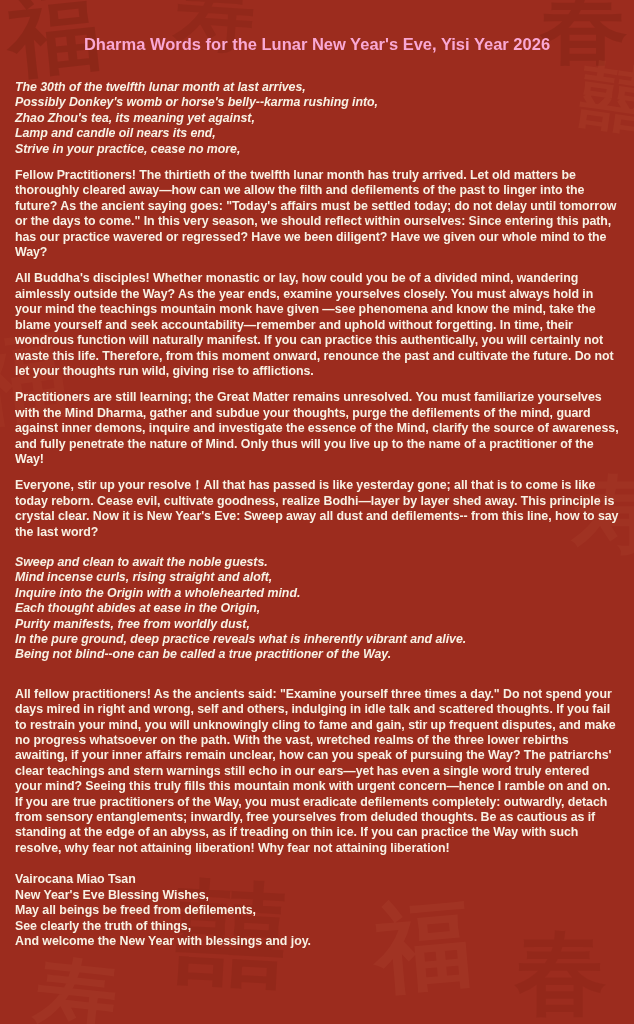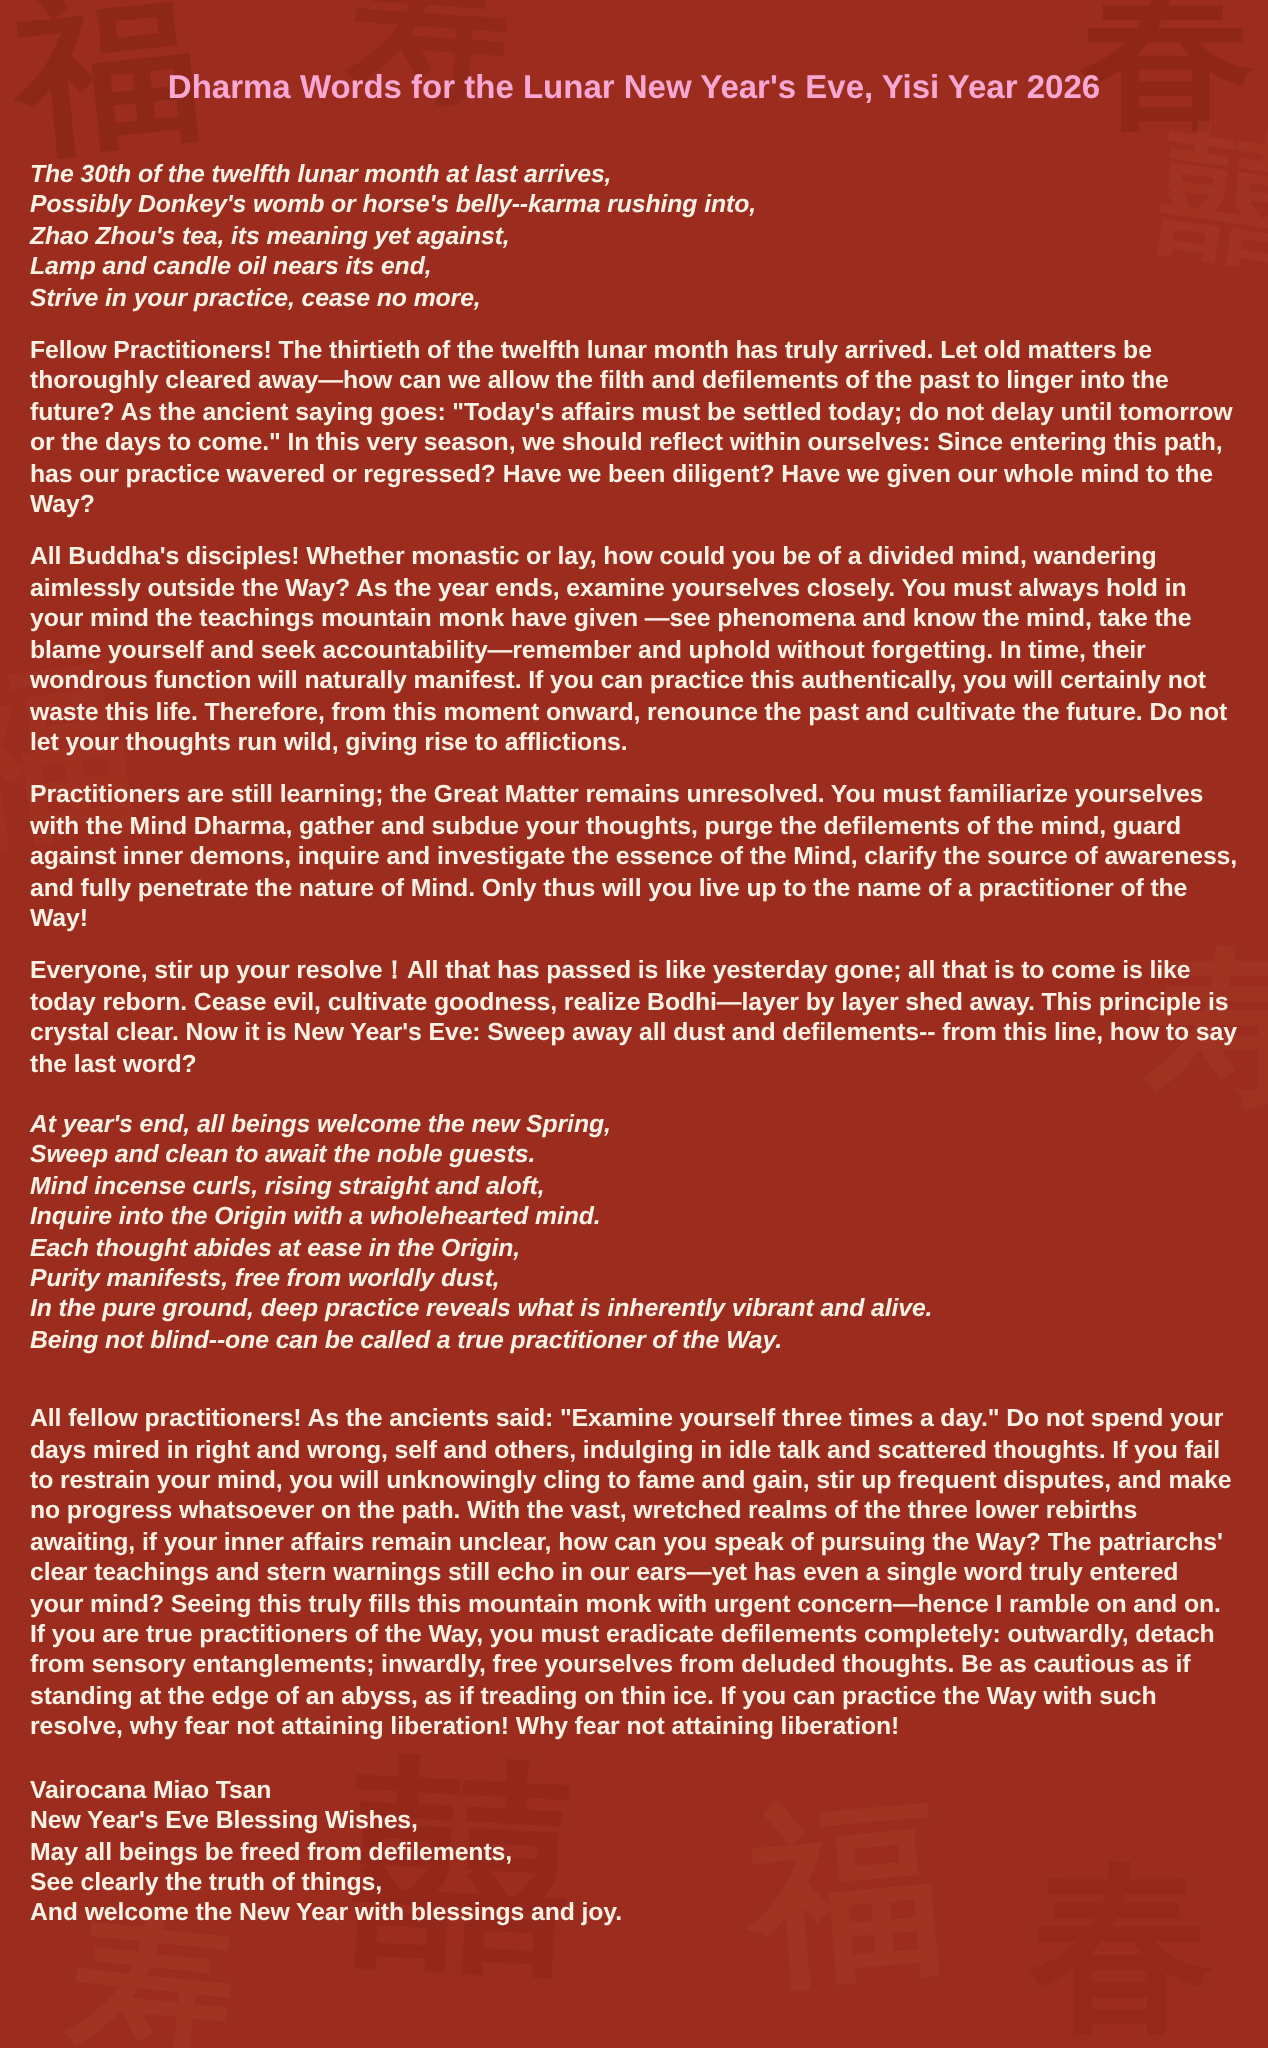--- a/index.html
+++ b/index.html
@@ -83,21 +83,20 @@
     <div>Lamp and candle oil nears its end,</div>
     <div>Strive in your practice, cease no more,</div>
   </div>
 
   <div class="para">Fellow Practitioners! The thirtieth of the twelfth lunar month has truly arrived. Let old matters be thoroughly cleared away—how can we allow the filth and defilements of the past to linger into the future? As the ancient saying goes: "Today's affairs must be settled today; do not delay until tomorrow or the days to come." In this very season, we should reflect within ourselves: Since entering this path, has our practice wavered or regressed? Have we been diligent? Have we given our whole mind to the Way?</div>
   <div class="para">All Buddha's disciples! Whether monastic or lay, how could you be of a divided mind, wandering aimlessly outside the Way? As the year ends, examine yourselves closely. You must always hold in your mind the teachings mountain monk have given —see phenomena and know the mind, take the blame yourself and seek accountability—remember and uphold without forgetting. In time, their wondrous function will naturally manifest. If you can practice this authentically, you will certainly not waste this life.  Therefore, from this moment onward, renounce the past and cultivate the future. Do not let your thoughts run wild, giving rise to afflictions.</div>
   <div class="para">Practitioners are still learning; the Great Matter remains unresolved. You must familiarize yourselves with the Mind Dharma, gather and subdue your thoughts, purge the defilements of the mind, guard against inner demons, inquire and investigate the essence of the Mind, clarify the source of awareness, and fully penetrate the nature of Mind. Only thus will you live up to the name of a practitioner of the Way!</div>
   <div class="para">Everyone, stir up your resolve！All that has passed is like yesterday gone; all that is to come is like today reborn. Cease evil, cultivate goodness, realize Bodhi—layer by layer shed away. This principle is crystal clear. Now it is New Year's Eve: Sweep away all dust and defilements-- from this line, how to say the last word?</div>
 
   <div class="verse second">
-    <div>At year's end, all beings welcome the new Spring,</div>
     <div>Sweep and clean to await the noble guests.</div>
     <div>Mind incense curls, rising straight and aloft,</div>
     <div>Inquire into the Origin with a wholehearted mind.</div>
     <div>Each thought abides at ease in the Origin,</div>
     <div>Purity manifests, free from worldly dust,</div>
     <div>In the pure ground, deep practice reveals what is inherently vibrant and alive.</div>
     <div>Being not blind--one can be called a true practitioner of the Way.</div>
   </div>
 
   <div class="para closing">All fellow practitioners! As the ancients said: "Examine yourself three times a day." Do not spend your days mired in right and wrong, self and others, indulging in idle talk and scattered thoughts. If you fail to restrain your mind, you will unknowingly cling to fame and gain, stir up frequent disputes, and make no progress whatsoever on the path. With the vast, wretched realms of the three lower rebirths awaiting, if your inner affairs remain unclear, how can you speak of pursuing the Way? The patriarchs' clear teachings and stern warnings still echo in our ears—yet has even a single word truly entered your mind? Seeing this truly fills this mountain monk with urgent concern—hence I ramble on and on. If you are true practitioners of the Way, you must eradicate defilements completely: outwardly, detach from sensory entanglements; inwardly, free yourselves from deluded thoughts. Be as cautious as if standing at the edge of an abyss, as if treading on thin ice. If you can practice the Way with such resolve, why fear not attaining liberation! Why fear not attaining liberation!</div>

